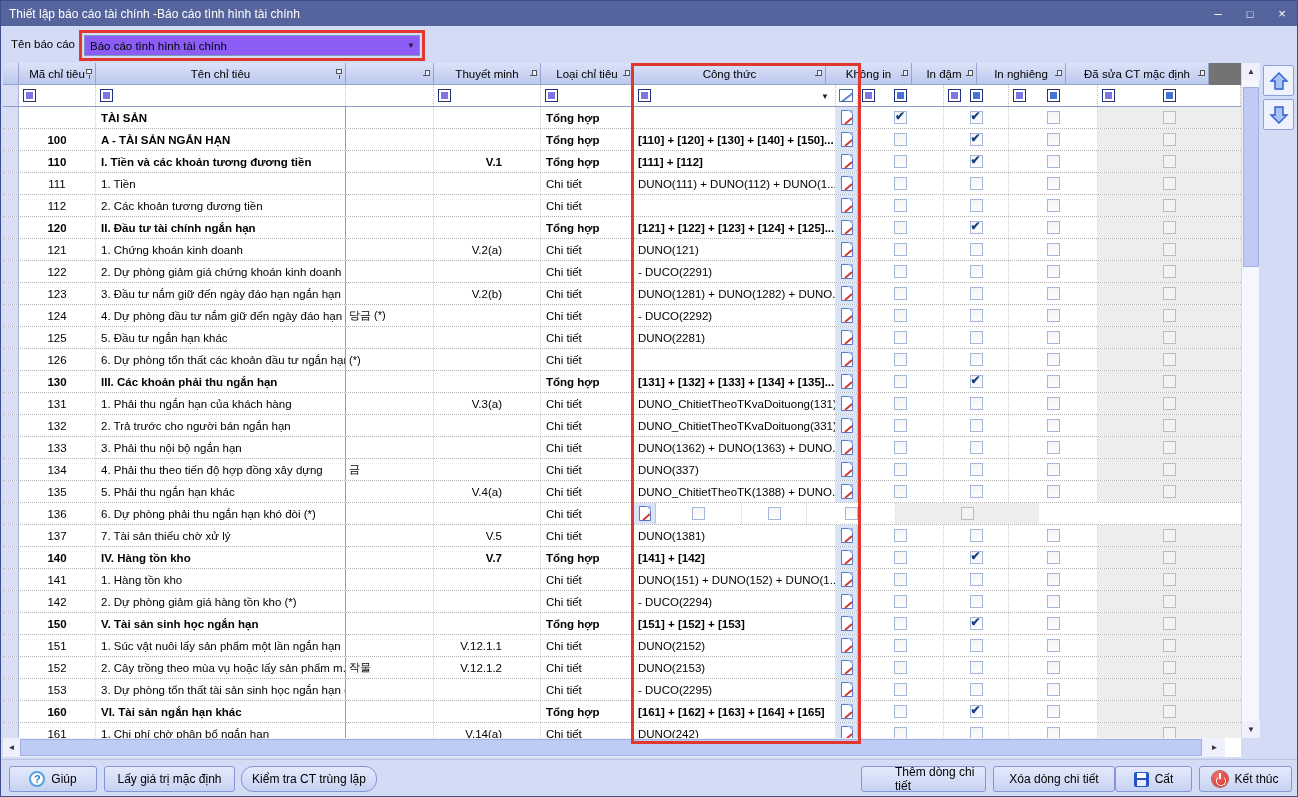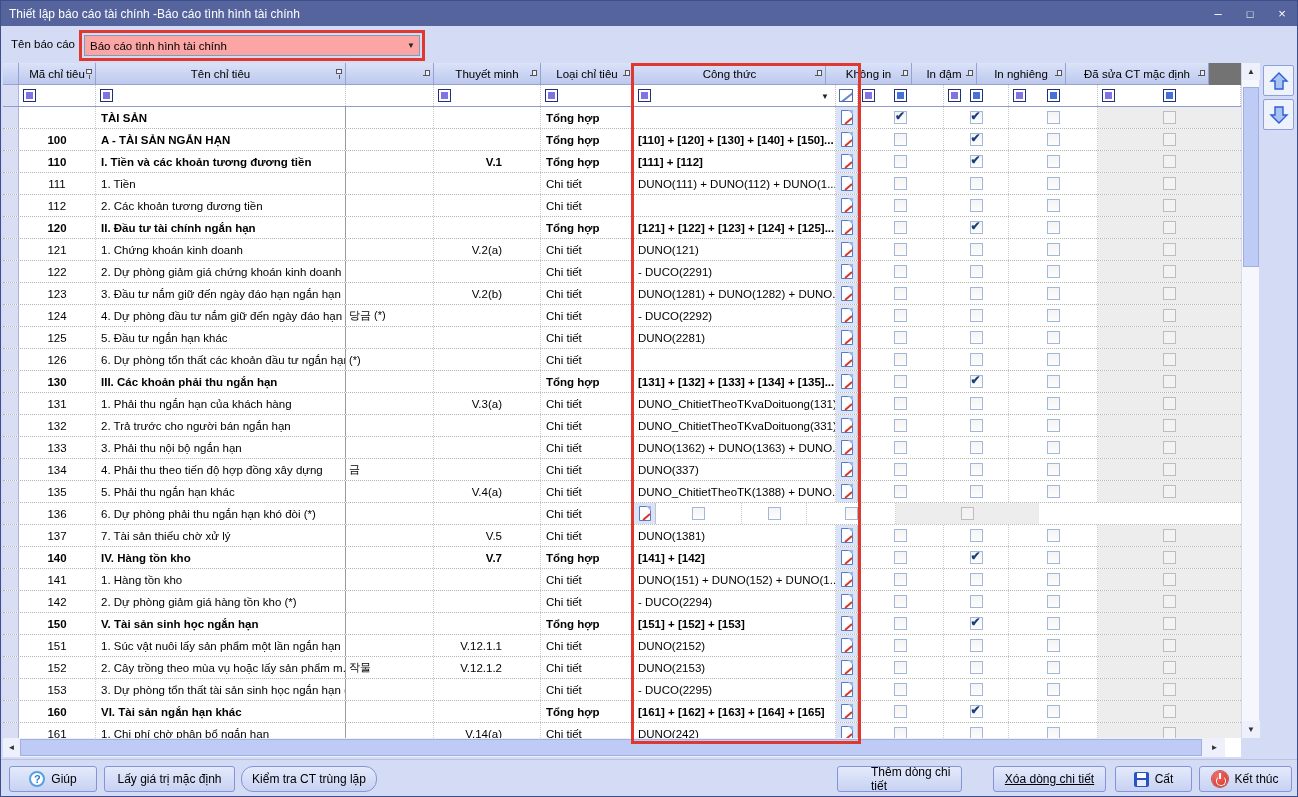--- a/index.html
+++ b/index.html
@@ -10,21 +10,21 @@
   .titlebar { position:absolute; left:0; top:0; width:100%; height:25px; background:#55649c; color:#fff;
               display:flex; align-items:center; padding-left:8px; font-size:12px; }
   .tb-controls { position:absolute; right:6px; top:0; height:25px; display:flex; align-items:center; gap:14px; color:#fff; font-size:13px; }
   .tb-btn { width:18px; text-align:center; cursor:default; }
   .tb-max { font-size:11px; }
 
   
   .toolbar { position:absolute; left:0; top:25px; width:100%; height:37px; }
   .lbl-report { position:absolute; left:10px; top:12px; }
   .combo-redbox { position:absolute; left:78px; top:4px; width:346px; height:31px; border:3px solid #e0372e; background:#d4dbf5; }
-  .combo { position:absolute; left:2px; top:2px; width:336px; height:21px; background:#fca5a5; border:1px solid #7f9db9; display:flex; align-items:center; }
+  .combo { position:absolute; left:2px; top:2px; width:336px; height:21px; background:#8b5cf6; border:1px solid #7f9db9; display:flex; align-items:center; }
   .combo-text { flex:1; padding-left:5px; white-space:nowrap; overflow:hidden; }
   .combo-arrow { width:16px; text-align:center; font-size:8px; color:#222; }
 
   
   .grid { position:absolute; left:2px; top:62px; width:1238px; height:675px; background:#737373; }
   .hdr-row { display:flex; height:22px; }
   .hdr-cell { background:linear-gradient(#dbe2f8,#bcc8ee); border-right:1px solid #96a3cf; border-bottom:1px solid #96a3cf;
               display:flex; align-items:center; justify-content:center; position:relative; white-space:nowrap; overflow:hidden; }
   .pin { position:absolute; right:3px; top:6px; width:7px; height:9px; }
   .pin-v { border:1px solid #555; width:6px; height:5px; background:#e9edfb; }
@@ -1163,24 +1163,24 @@
   <div class="btn" style="left:8px; width:88px;">
     <span class="qicon">?</span>
     <span>Giúp</span>
   </div>
   <div class="btn" style="left:103px; width:131px;">
     <span>Lấy giá trị mặc định</span>
   </div>
   <div class="btn" style="left:240px; width:136px;border-radius:12px;">
     <span>Kiểm tra CT trùng lặp</span>
   </div>
-  <div class="btn" style="left:836px; width:125px;padding-left:33px;">
+  <div class="btn" style="left:860px; width:125px;padding-left:33px;">
     <span>Thêm dòng chi tiết</span>
   </div>
-  <div class="btn" style="left:992px; width:113px;text-decoration:underline;">
+  <div class="btn" style="left:992px; width:122px;">
     <span>Xóa dòng chi tiết</span>
   </div>
   <div class="btn" style="left:1114px; width:77px;">
     <span class="floppy"></span>
     <span>Cất</span>
   </div>
   <div class="btn" style="left:1198px; width:93px;">
     <span class="pwr"></span>
     <span>Kết thúc</span>
   </div>

